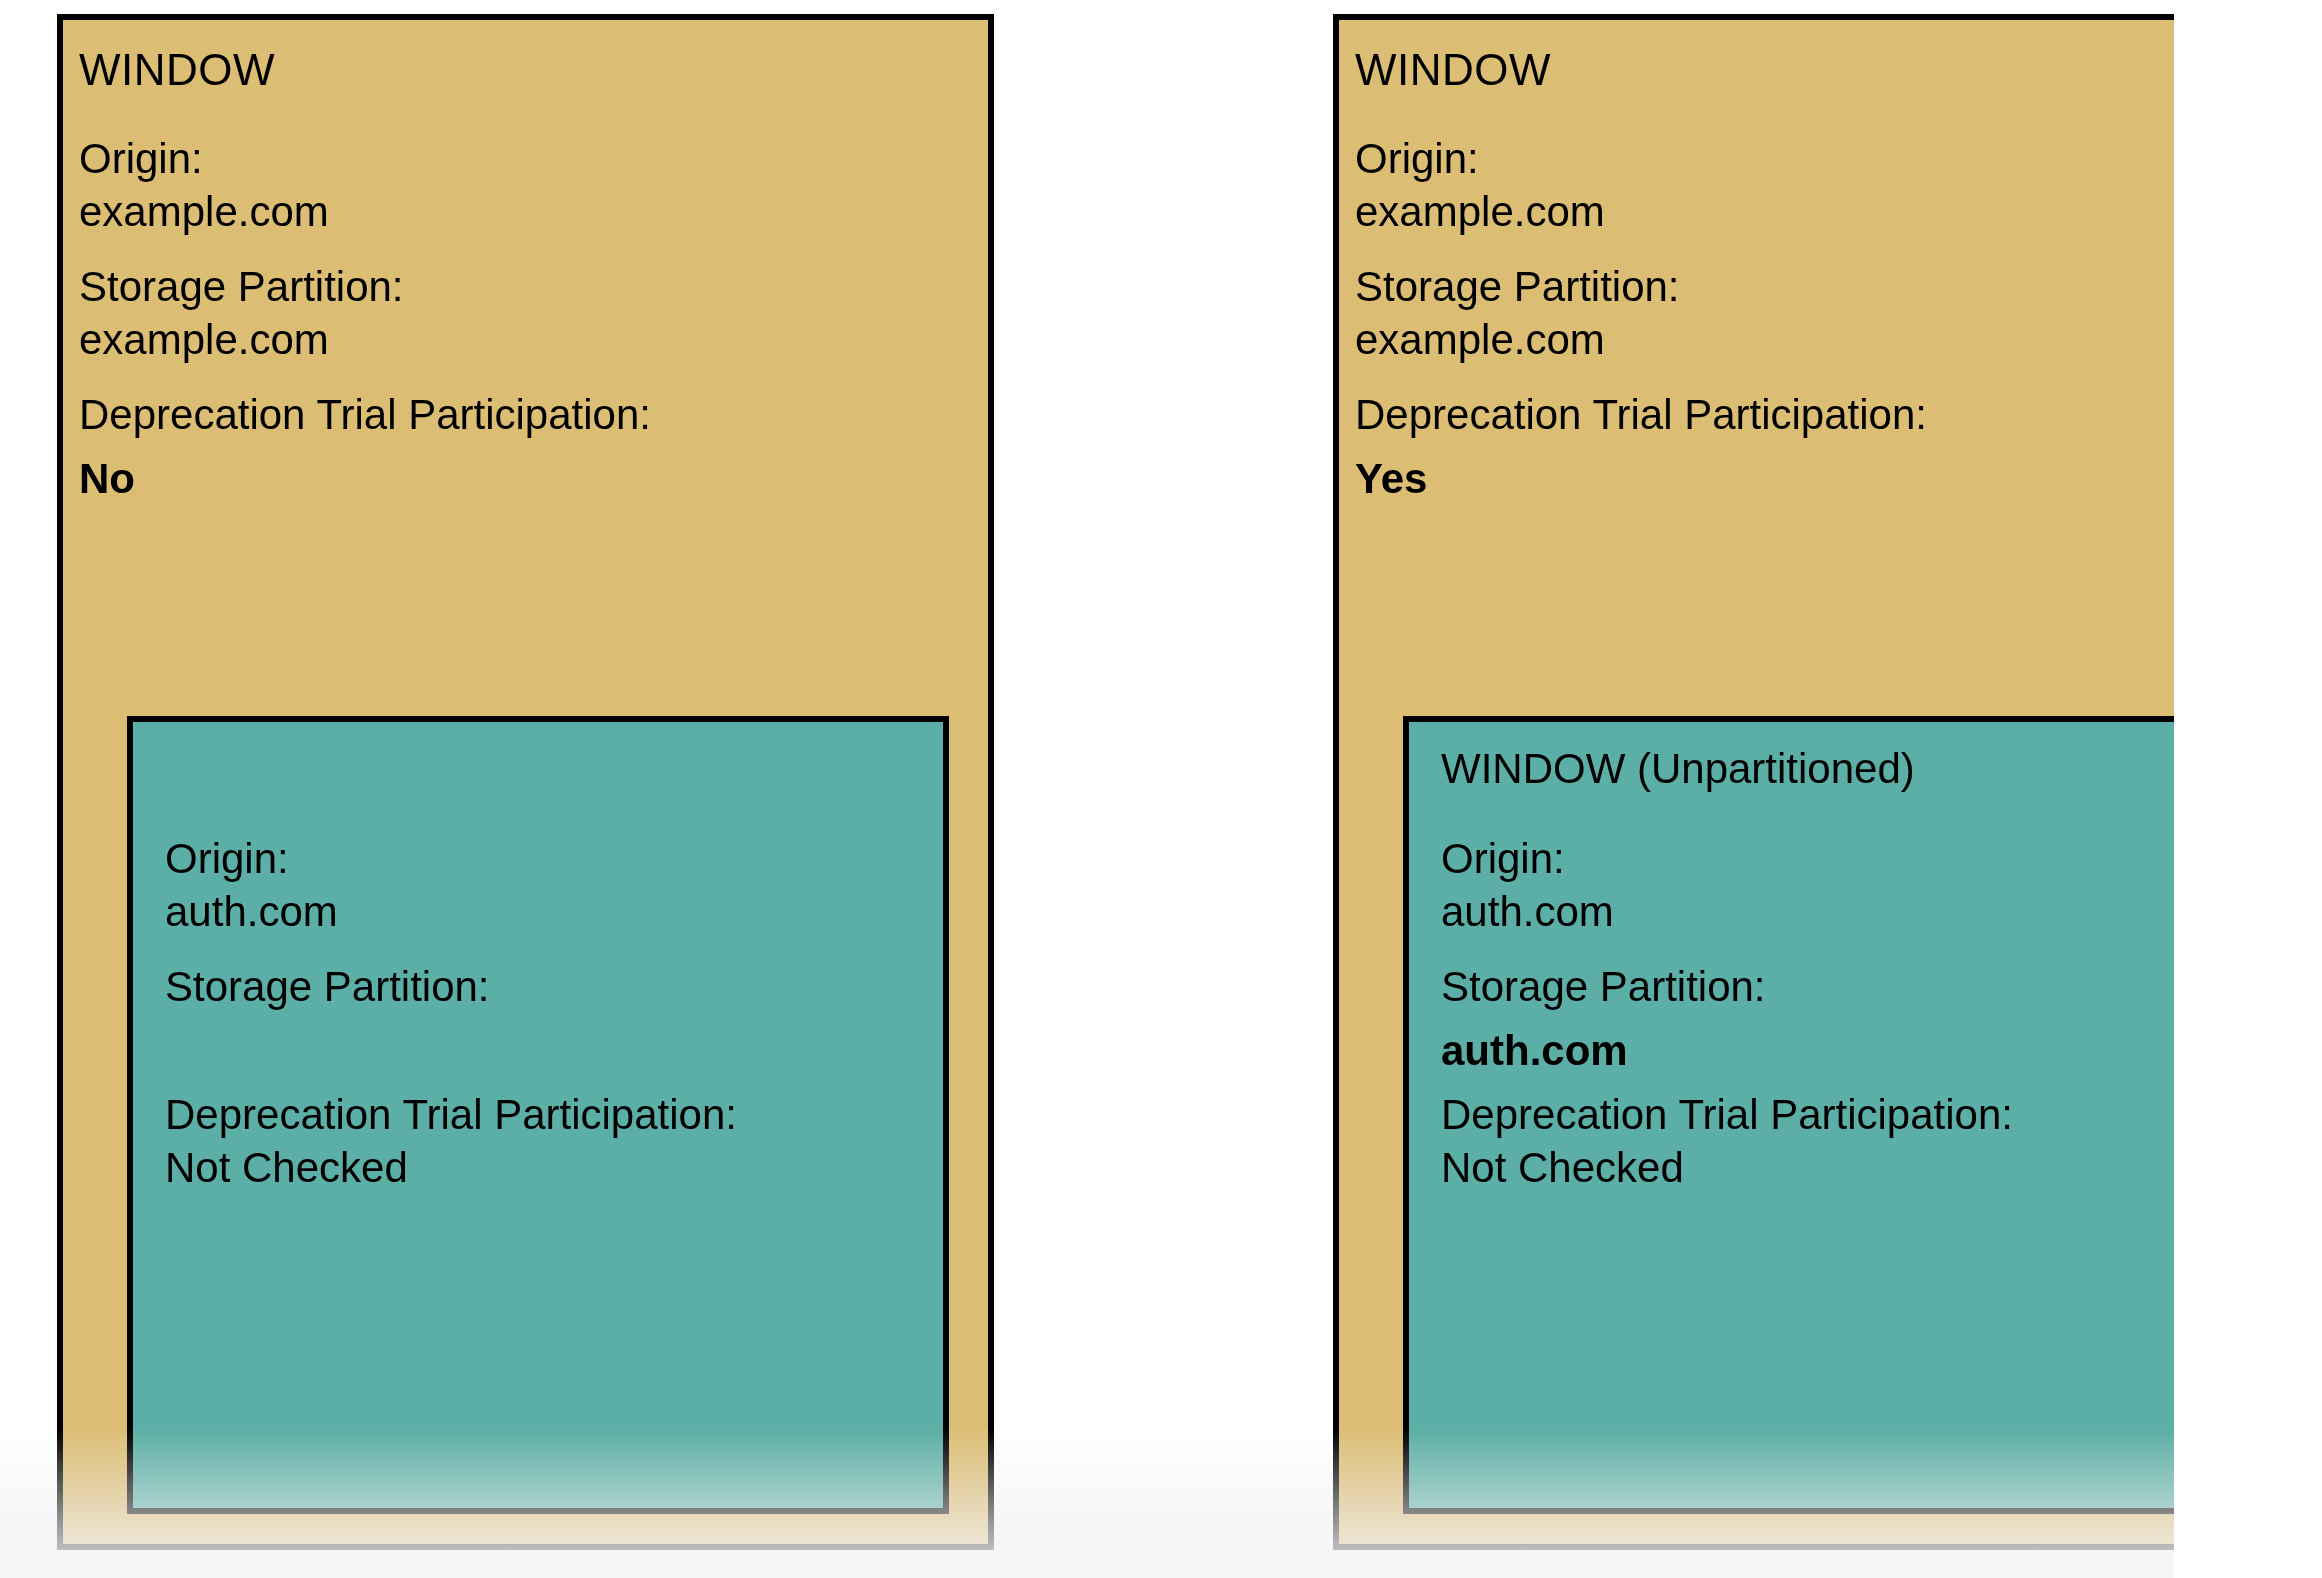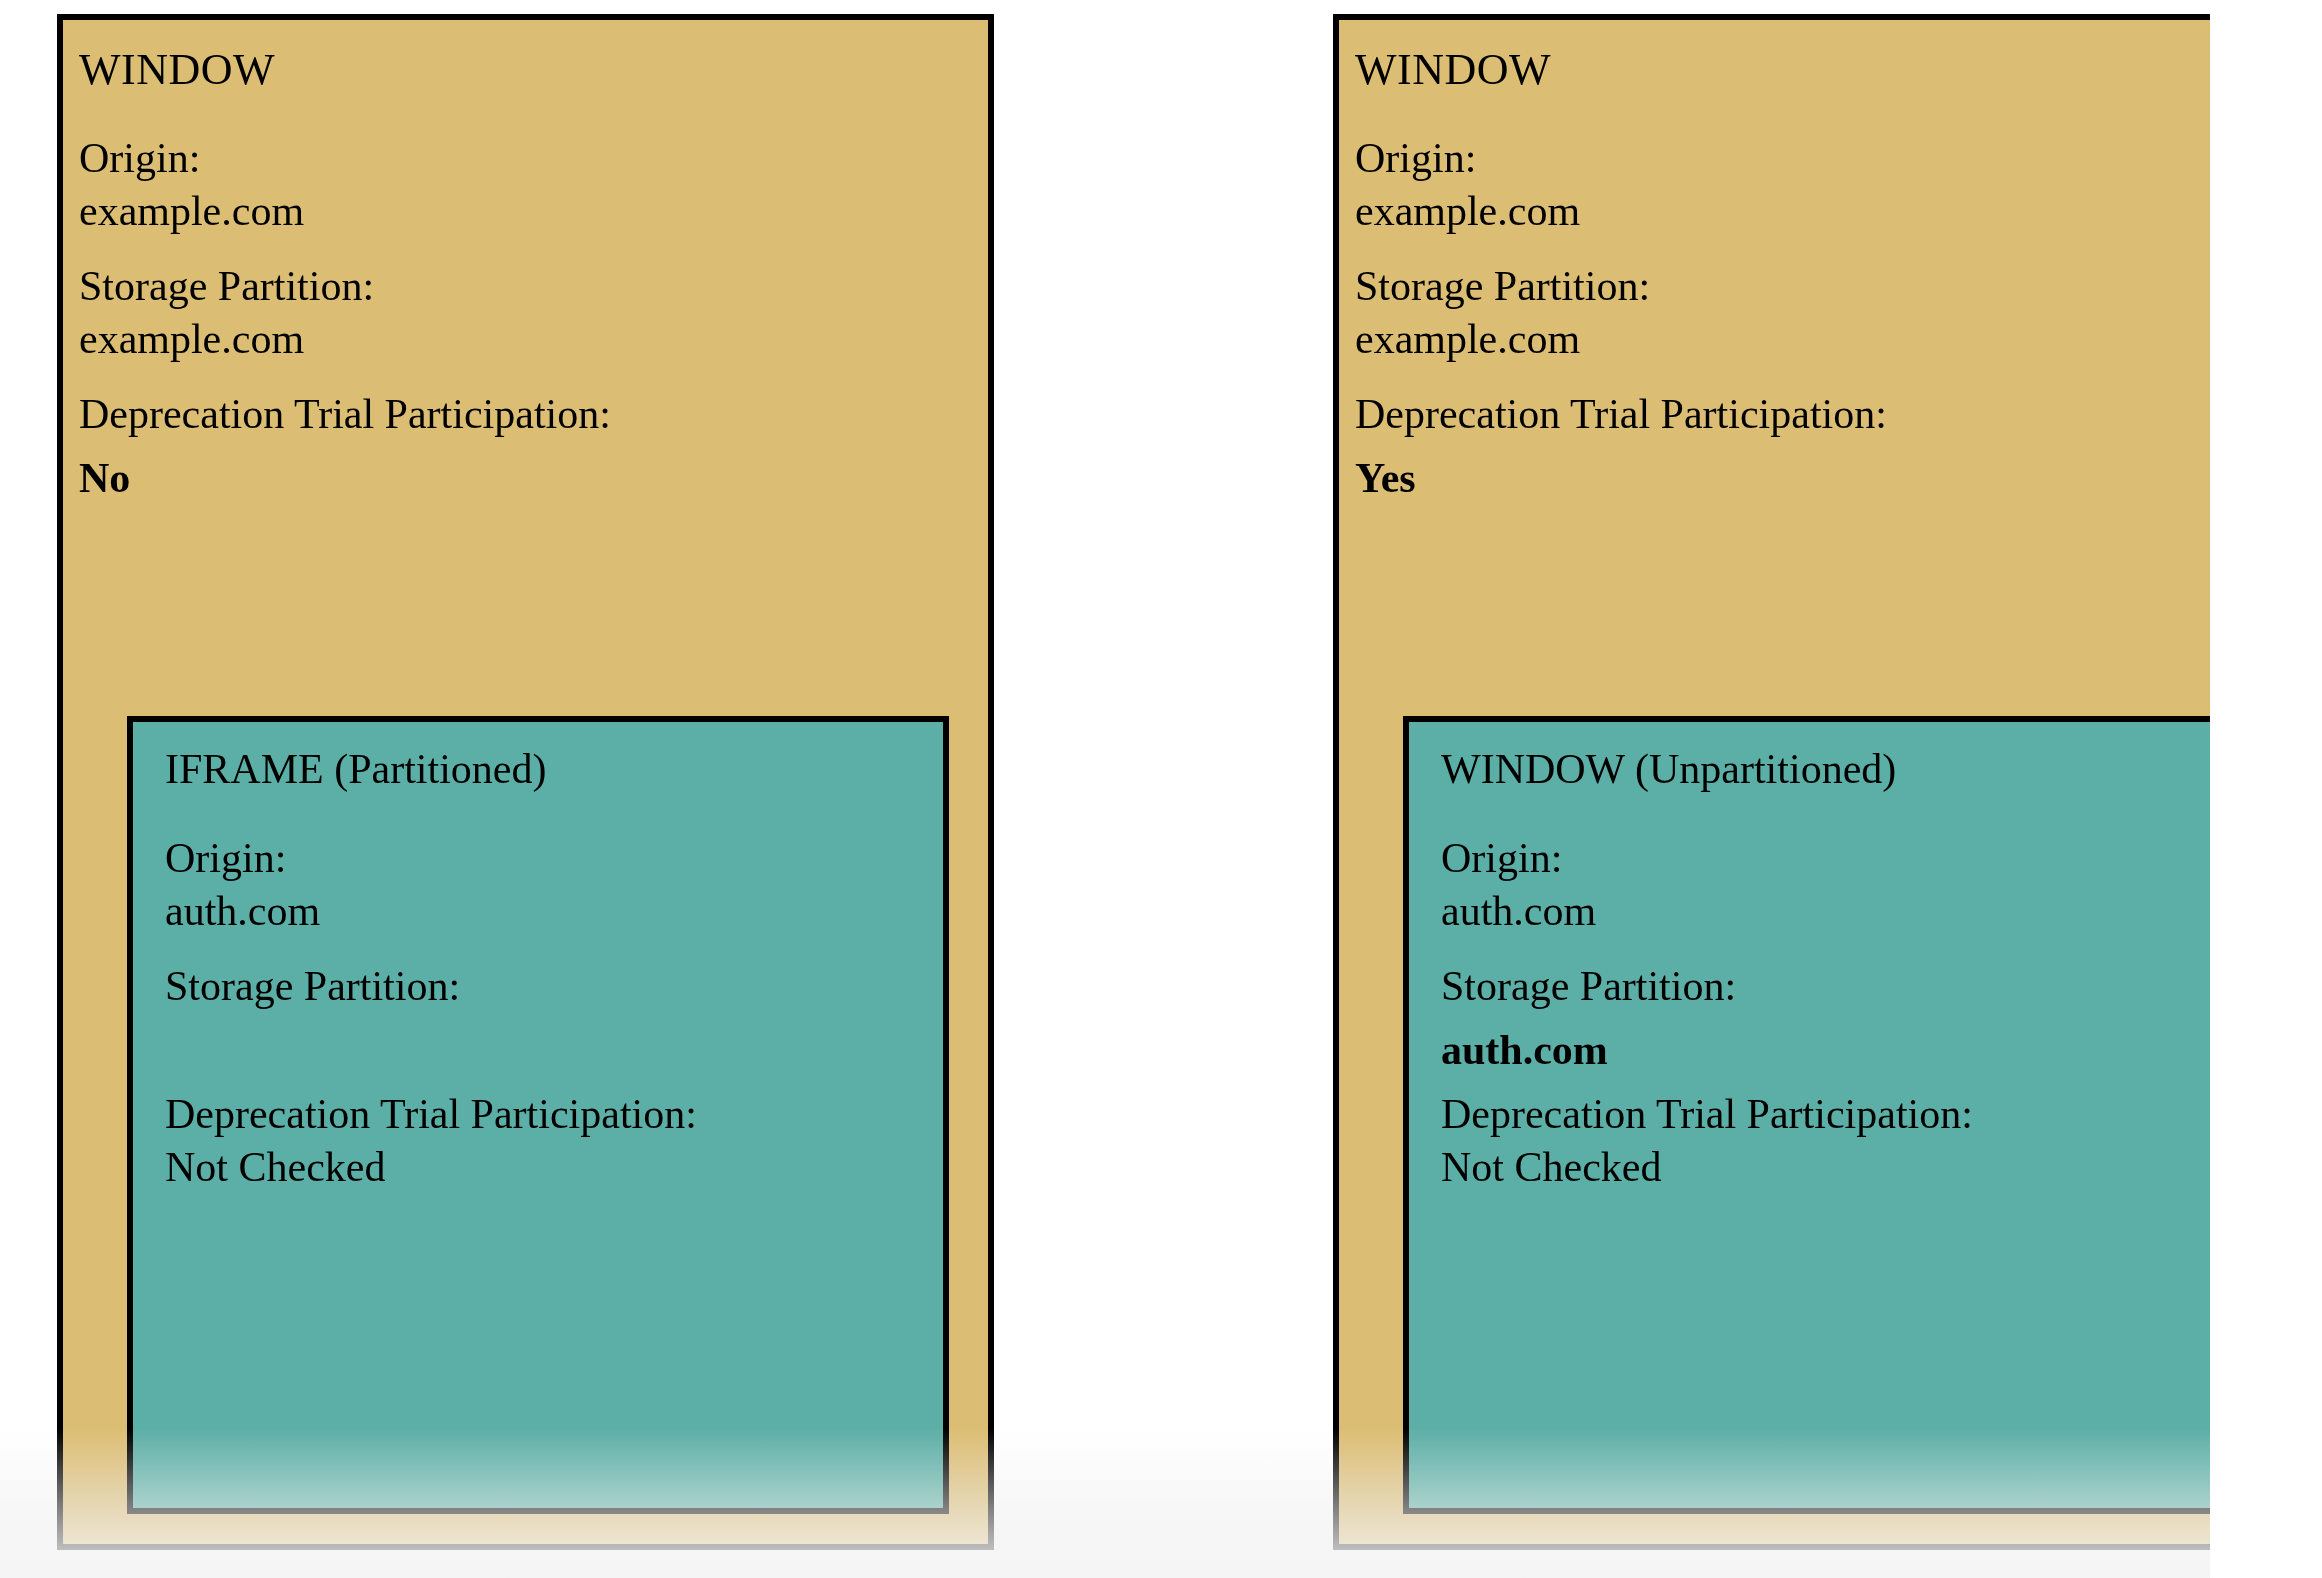--- a/index.html
+++ b/index.html
@@ -6,23 +6,22 @@
     margin: 0;
     padding: 0;
     background: #ffffff;
   }
   #canvas {
     position: relative;
     width: 2174px;
     height: 1578px;
     background: #ffffff;
     overflow: hidden;
-    font-family: Liberation Serif, serif;
+    font-family: Liberation Sans, sans-serif;
     color: #000000;
-    padding-left: 36px;
   }
   
   #page-shadow {
     position: absolute;
     left: 0;
     right: 0;
     bottom: 0;
     height: 150px;
     background: linear-gradient(to bottom, rgba(255,255,255,0) 0%, rgba(240,240,240,0.55) 55%, rgba(244,244,244,0.95) 100%);
     pointer-events: none;
@@ -105,21 +104,20 @@
       <span class="value">example.com</span>
     </div>
 
     <div class="field win-field-trial">
       <span class="label">Deprecation Trial Participation:</span>
       <span class="value bold">No</span>
     </div>
 
     <div class="iframe-panel" id="iframe-left">
 
-      <div class="iframe-label">IFRAME (Partitioned)</div>
 
       <div class="field if-field if-field-origin">
         <span class="label">Origin:</span>
         <span class="value">auth.com</span>
       </div>
 
       <div class="field if-field if-field-storage">
         <span class="label">Storage Partition:</span>
       </div>
 

